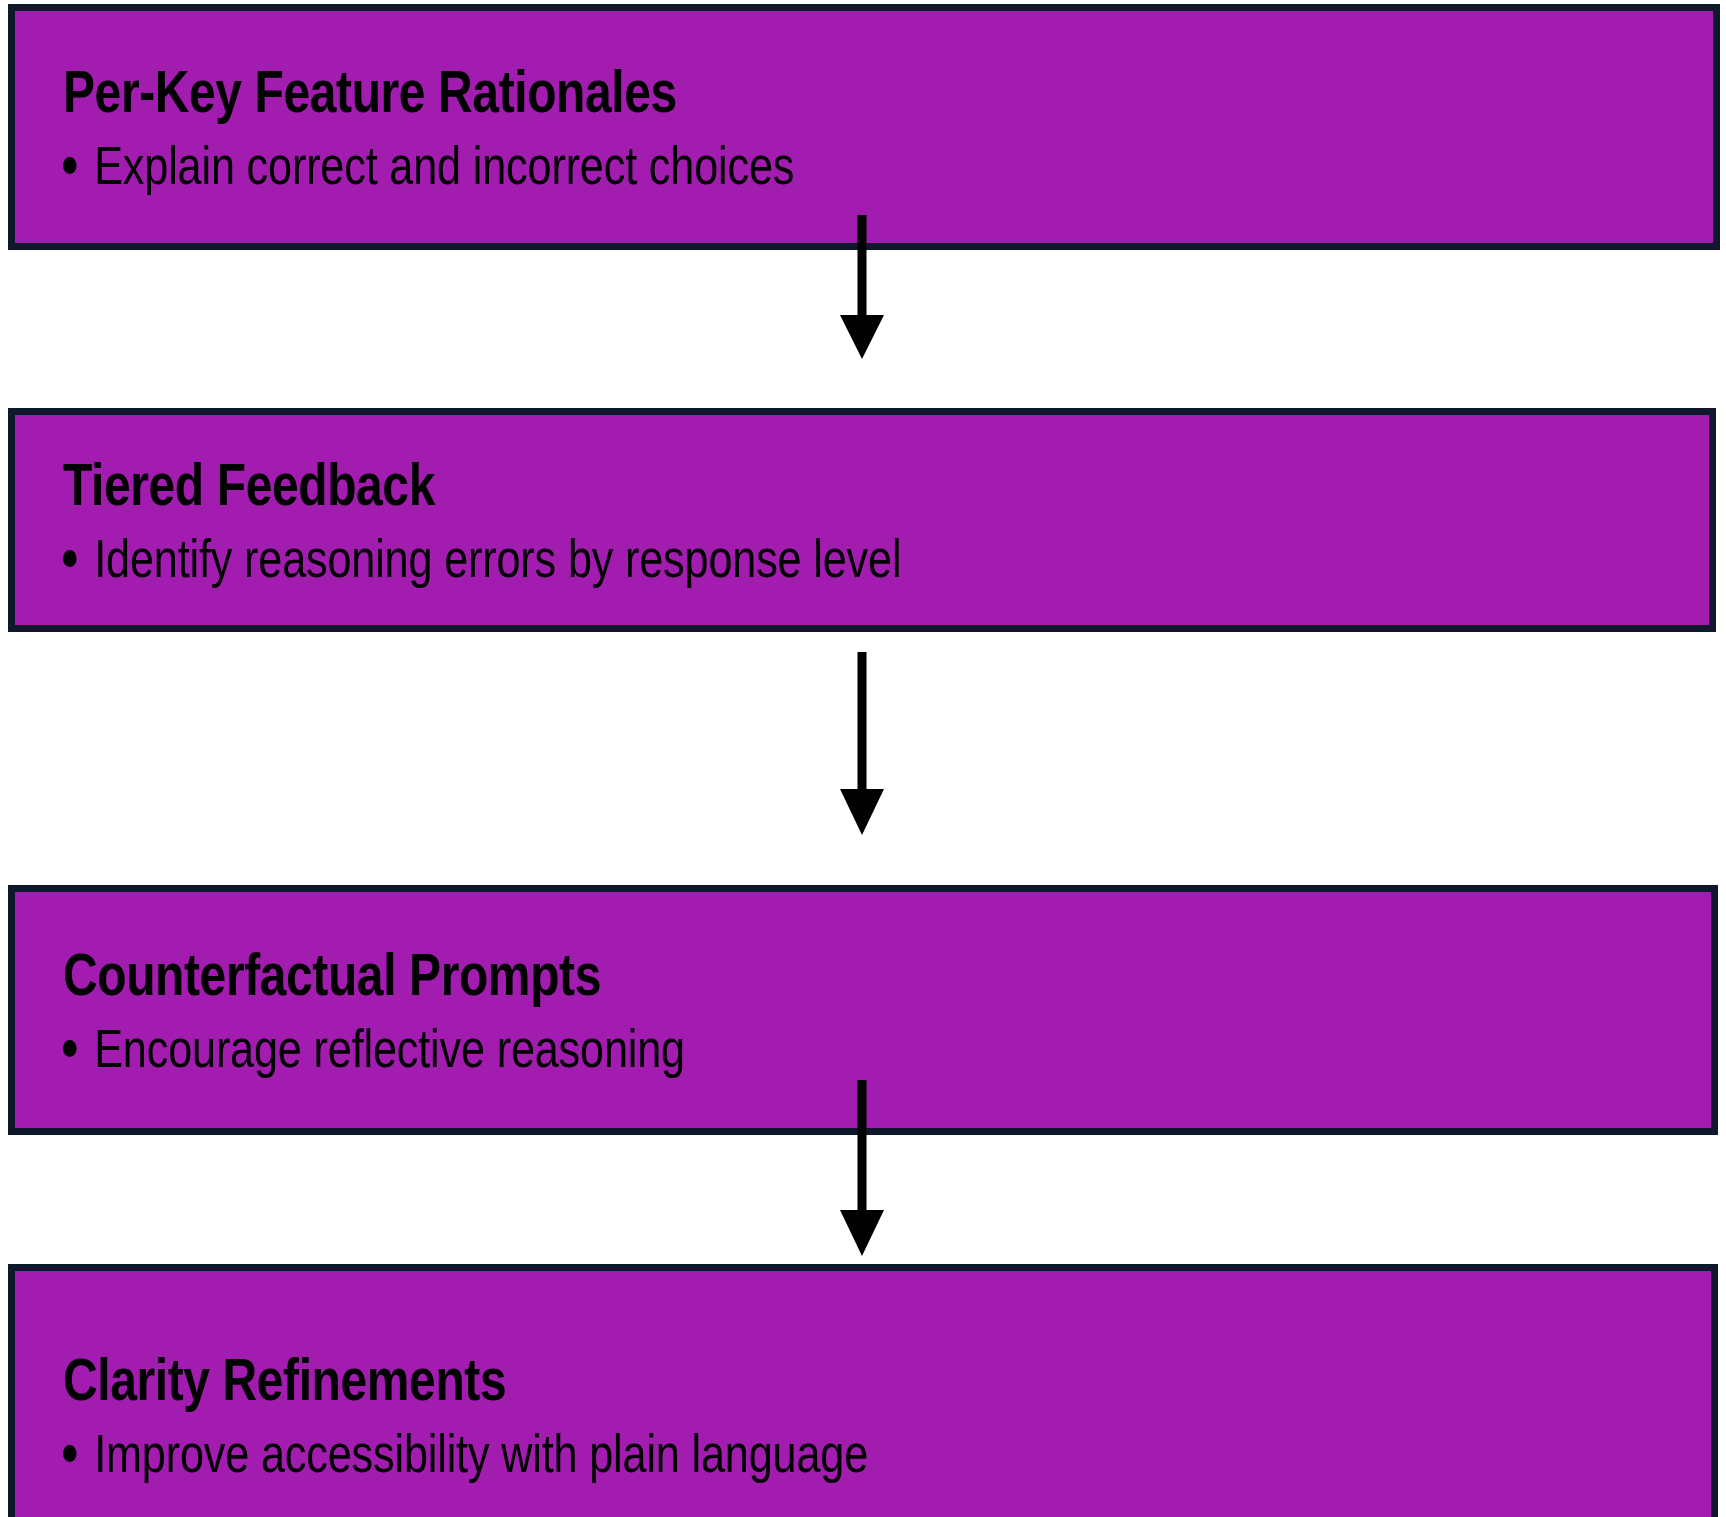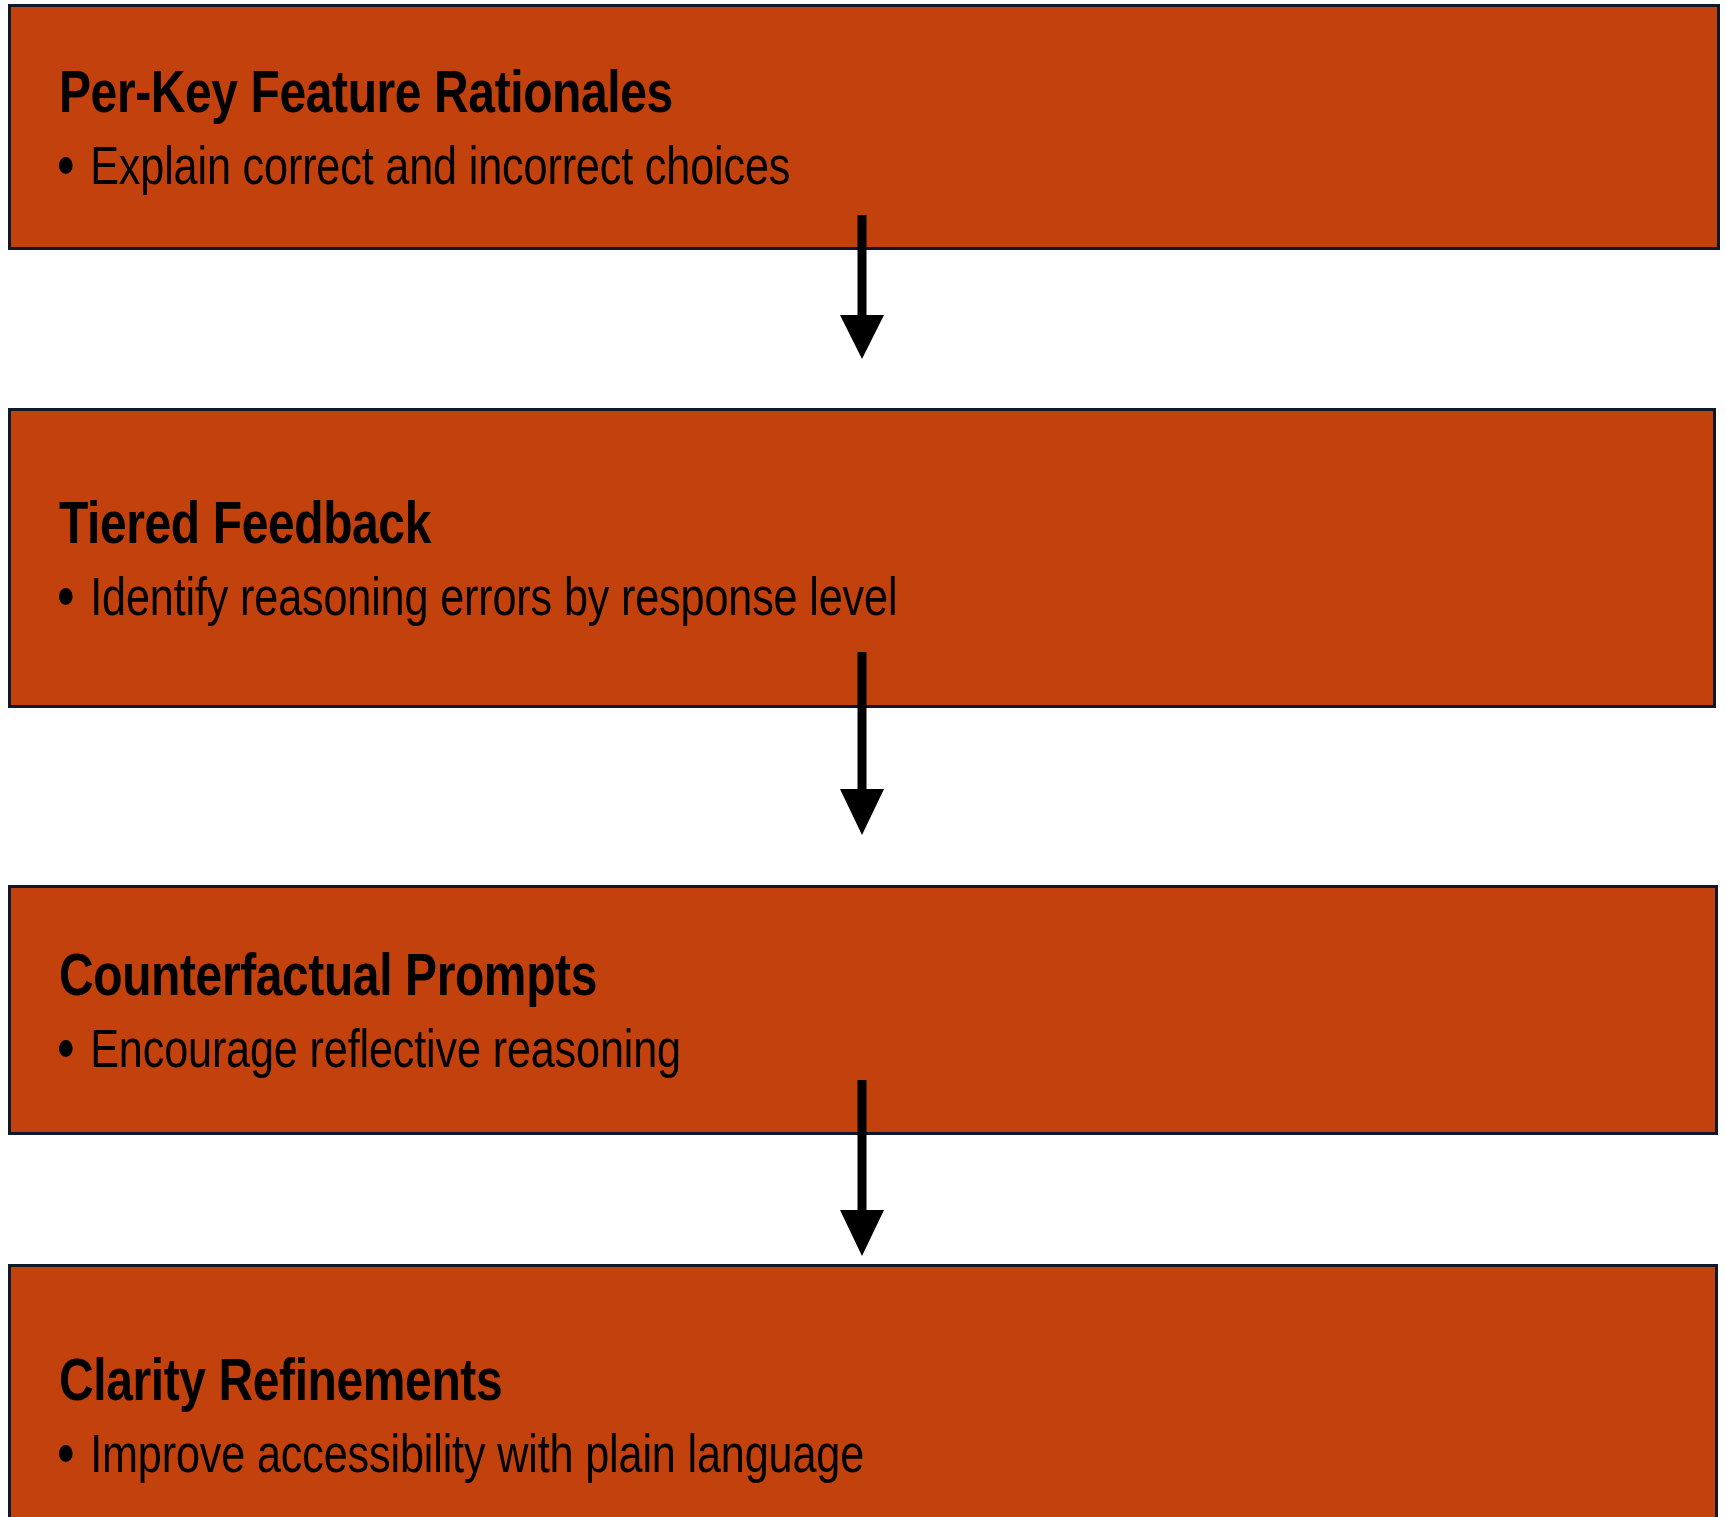--- a/index.html
+++ b/index.html
@@ -19,22 +19,22 @@
     position: relative;
     width: 1726px;
     height: 1517px;
     background: #ffffff;
   }
 
   
   .node {
     position: absolute;
     box-sizing: border-box;
-    background: #c2410c;
-    border: 3px solid #0f172a;
+    background: #a21caf;
+    border: 7px solid #0f172a;
     overflow: hidden;
   }
 
   .node-inner {
     position: absolute;
     left: 48px;
     right: 24px;
     top: 0;
     bottom: 0;
     display: flex;
@@ -99,21 +99,21 @@
     </div>
   </div>
 
   <div class="arrow" style="left:838px; top:215px; width:48px; height:145px;">
     <svg width="48" height="145" viewBox="0 0 48 145" aria-hidden="true">
       <line x1="24" y1="0" x2="24" y2="103" stroke="#000000" stroke-width="9"></line>
       <polygon points="2,100 46,100 24,144" fill="#000000"></polygon>
     </svg>
   </div>
 
-  <div class="node" style="left:8px; top:408px; width:1708px; height:300px;">
+  <div class="node" style="left:8px; top:408px; width:1708px; height:224px;">
     <div class="node-inner">
       <div class="node-title">Tiered Feedback</div>
       <div class="bullet-row">
         <span class="bullet-dot"></span>
         <span class="bullet-text">Identify reasoning errors by response level</span>
       </div>
     </div>
   </div>
 
   <div class="arrow" style="left:838px; top:652px; width:48px; height:184px;">

